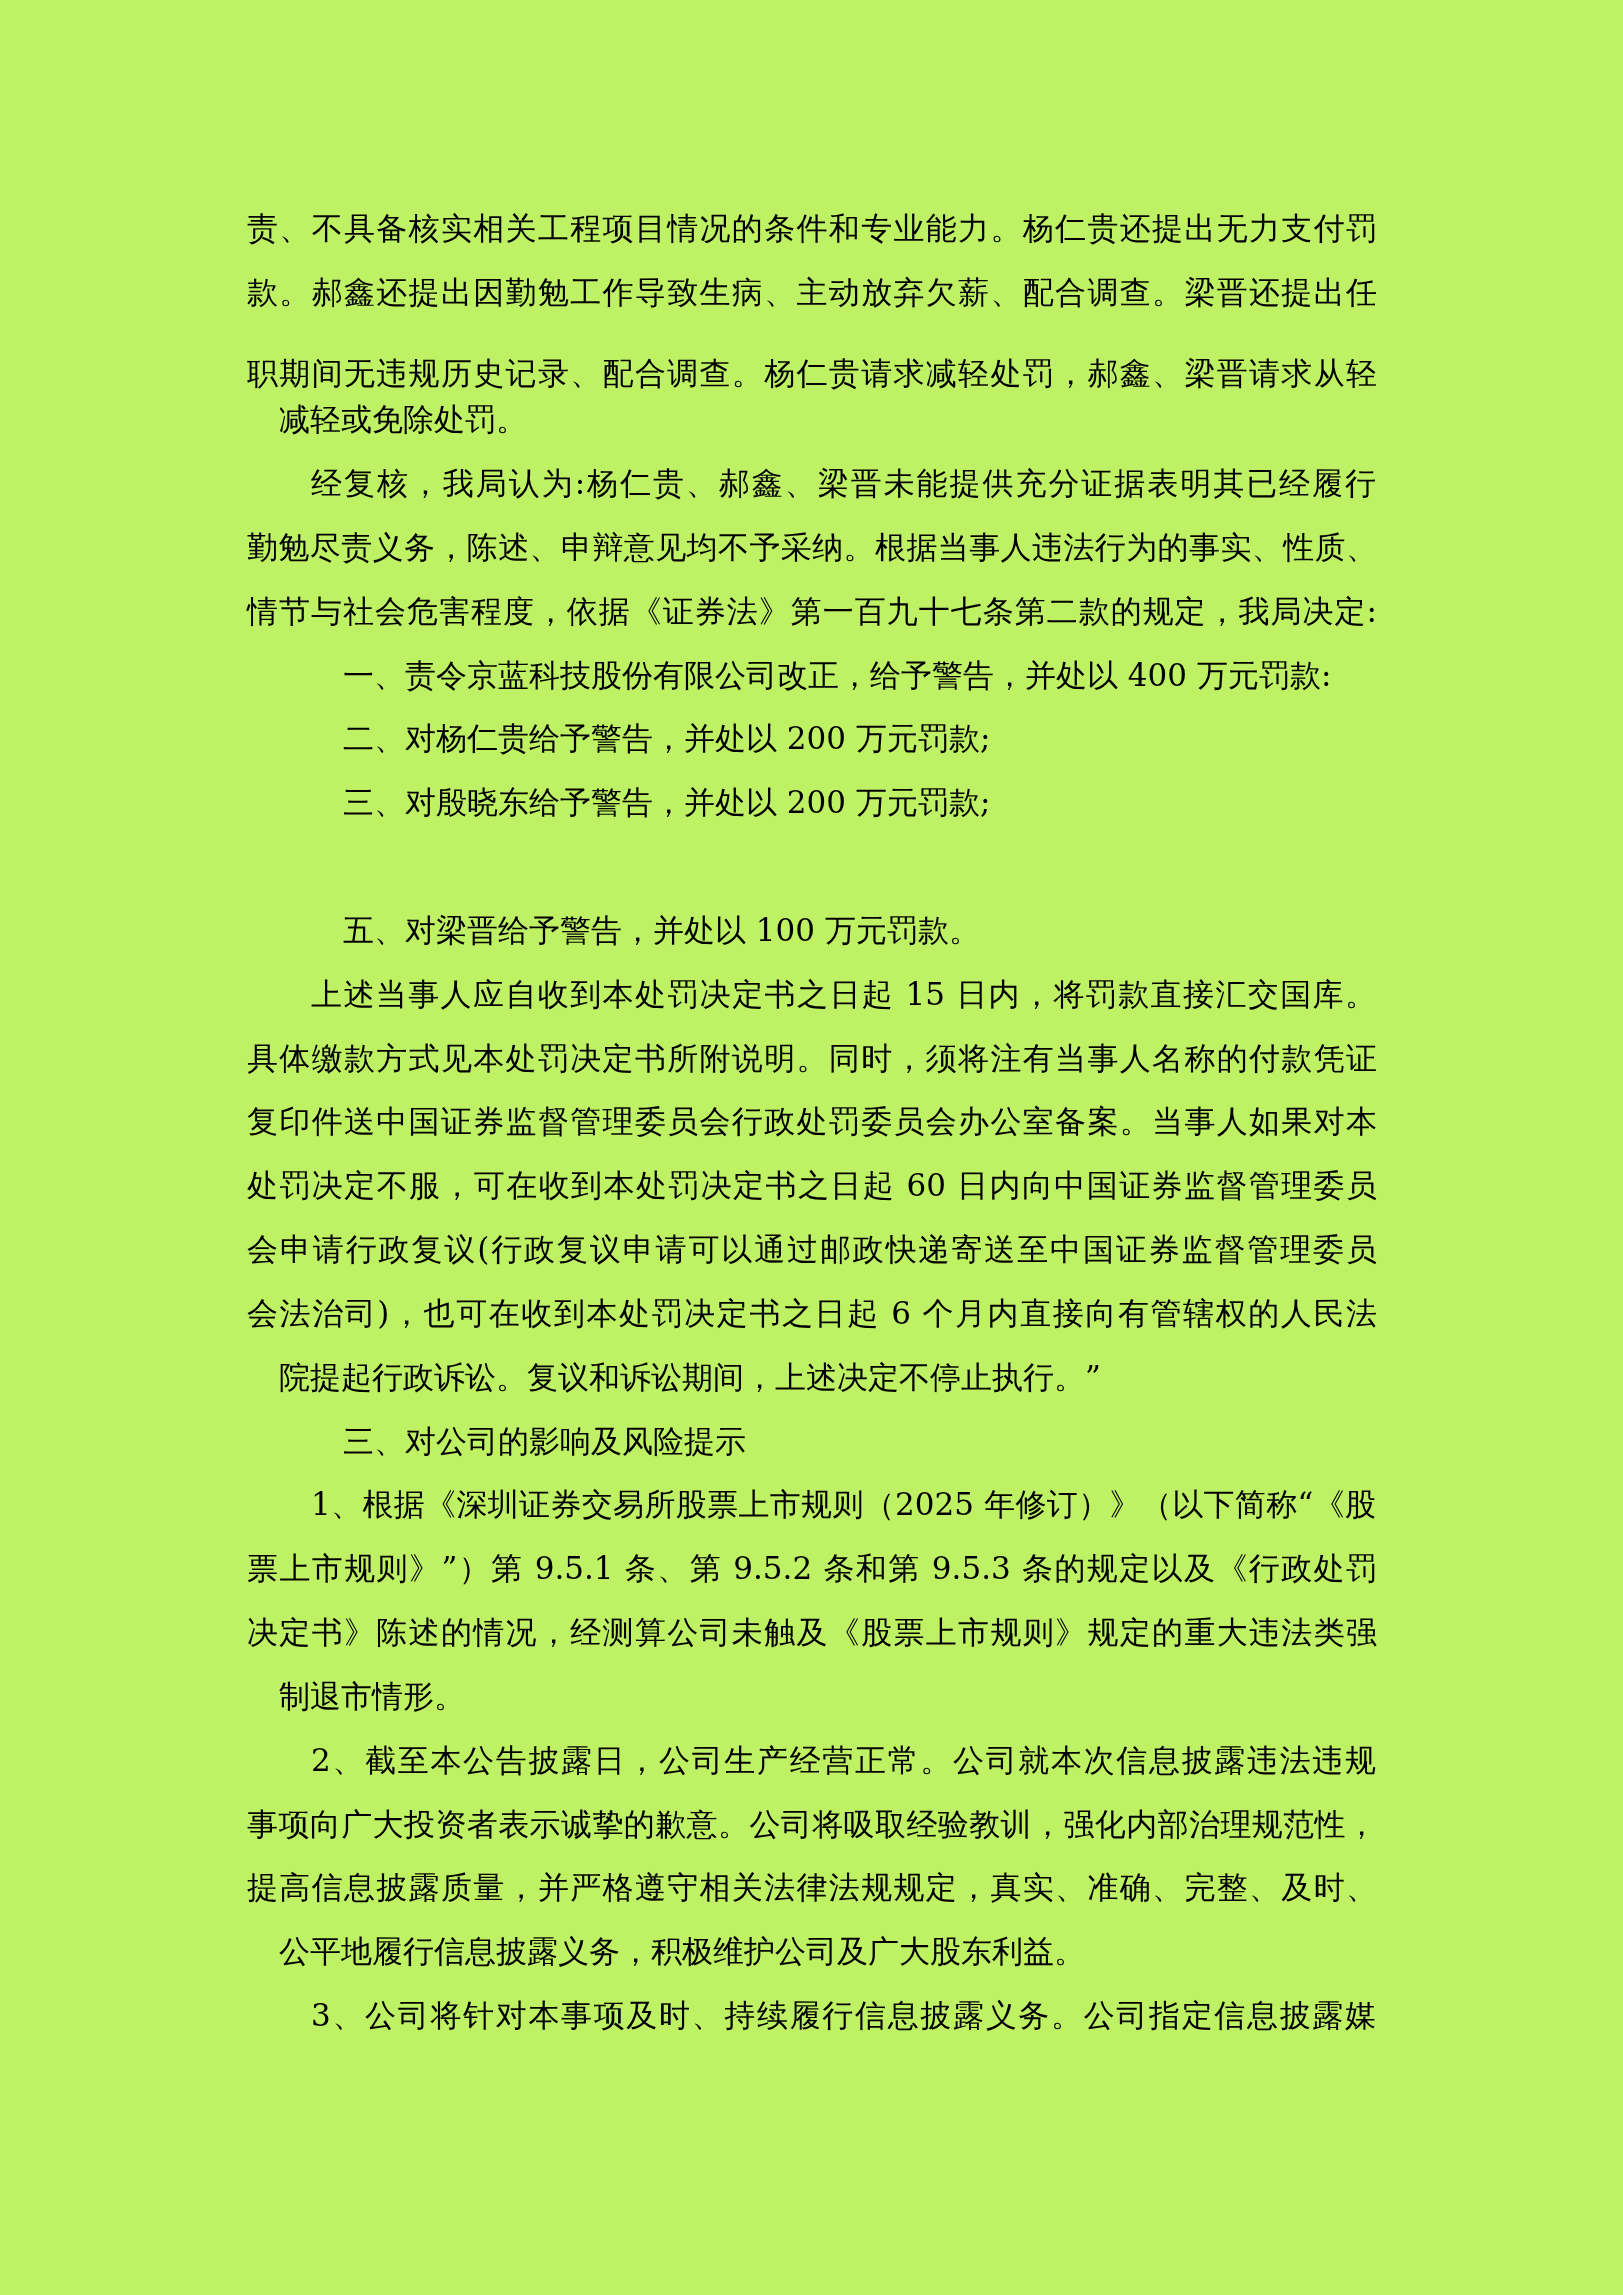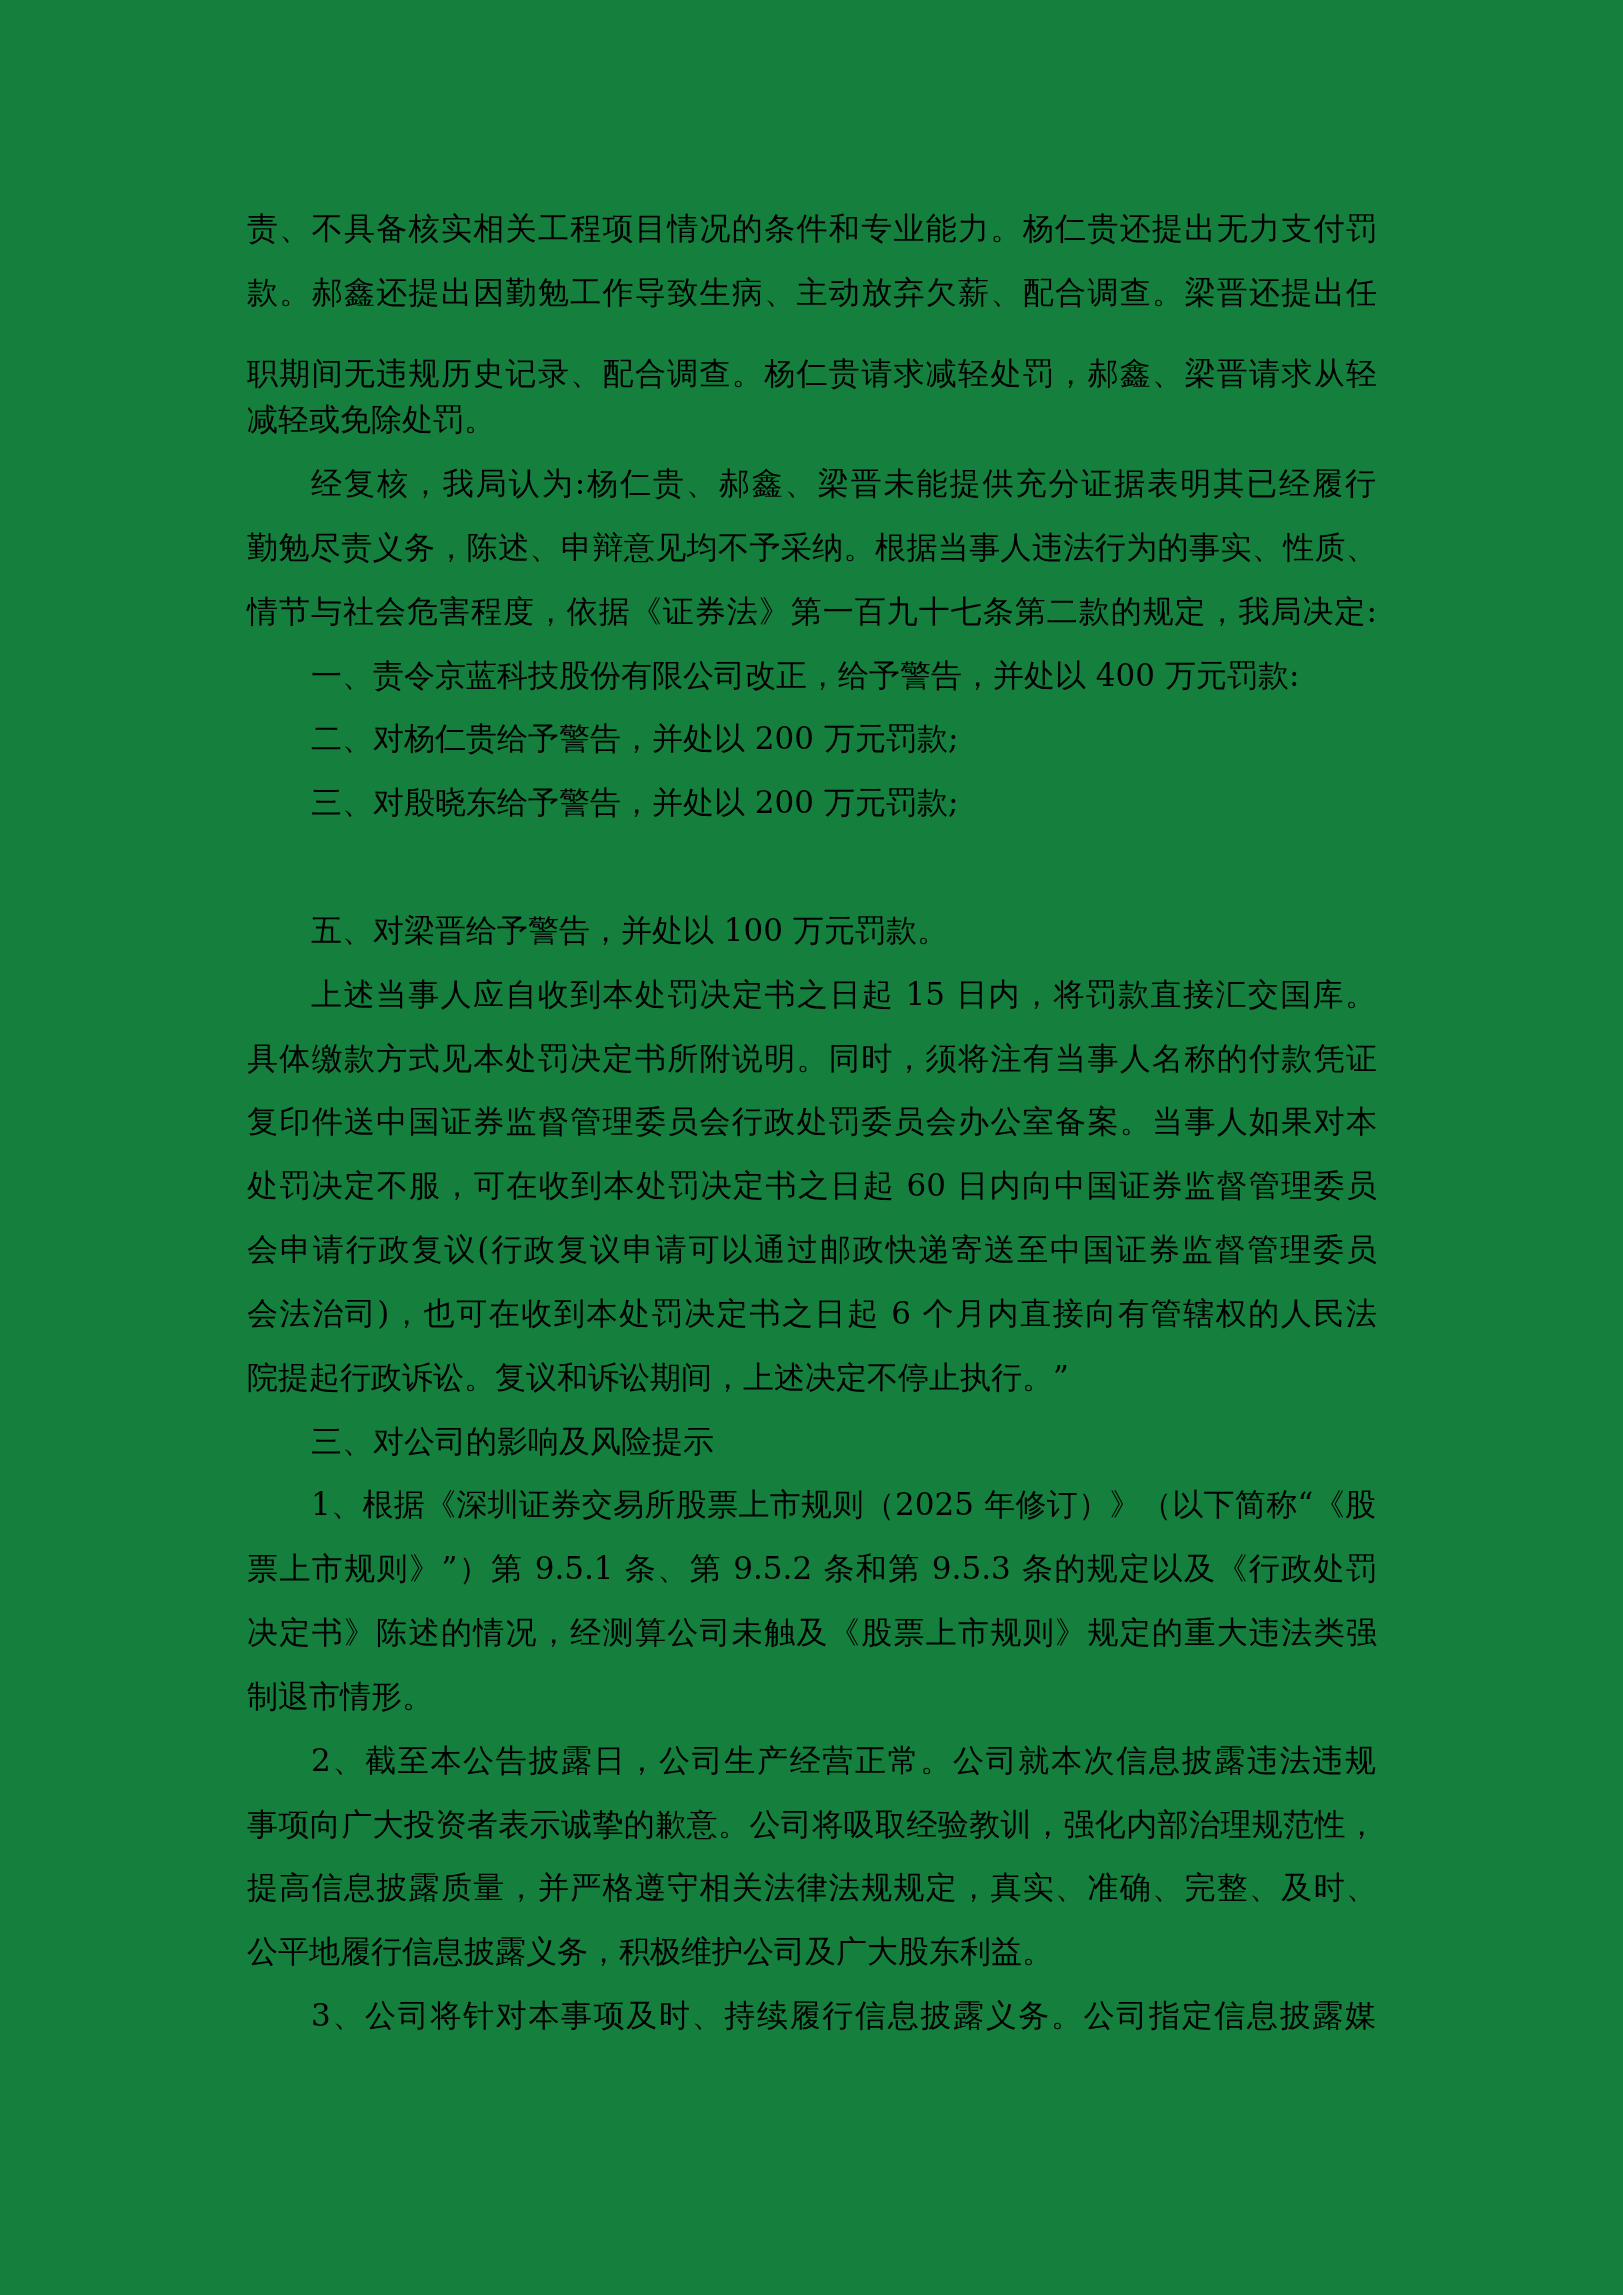--- a/index.html
+++ b/index.html
@@ -1,32 +1,32 @@
 <!DOCTYPE html>
 <html style="font-size:13.5px"><head>
 <meta charset="utf-8">
 <style>
   html, body { margin: 0; padding: 0; background: #ffffff; }
   body { width: 1623px; height: 2295px; position: relative; overflow: hidden; }
-  .page { position: absolute; left: 0; top: 0; width: 1623px; height: 2295px; background: #15803d; }
+  .page { position: absolute; left: 0; top: 0; width: 1623px; height: 2295px; background: #bef264; }
   .line {
     position: absolute;
     left: 247px;
     width: 1130px;
     height: 34px;
     line-height: 34px;
     font-family: "DejaVu Serif", "Liberation Serif", serif;
     font-size: 31px;
     color: #000000;
     white-space: nowrap;
     text-align: justify;
     text-align-last: justify;
   }
   .line.indent { left: 311px; width: 1065px; }
-  .line.last { text-align: right; text-align-last: left; }
+  .line.last { text-align: right; text-align-last: left; margin-left: 32px; }
 </style>
 </head>
 <body>
 
 <div class="page">
 
   <div class="line" style="top:211px">责、不具备核实相关工程项目情况的条件和专业能力。杨仁贵还提出无力支付罚</div>
   <div class="line" style="top:275px">款。郝鑫还提出因勤勉工作导致生病、主动放弃欠薪、配合调查。梁晋还提出任</div>
   <div class="line" style="top:356px">职期间无违规历史记录、配合调查。杨仁贵请求减轻处罚，郝鑫、梁晋请求从轻</div>
   <div class="line last" style="top:402px">减轻或免除处罚。</div>

